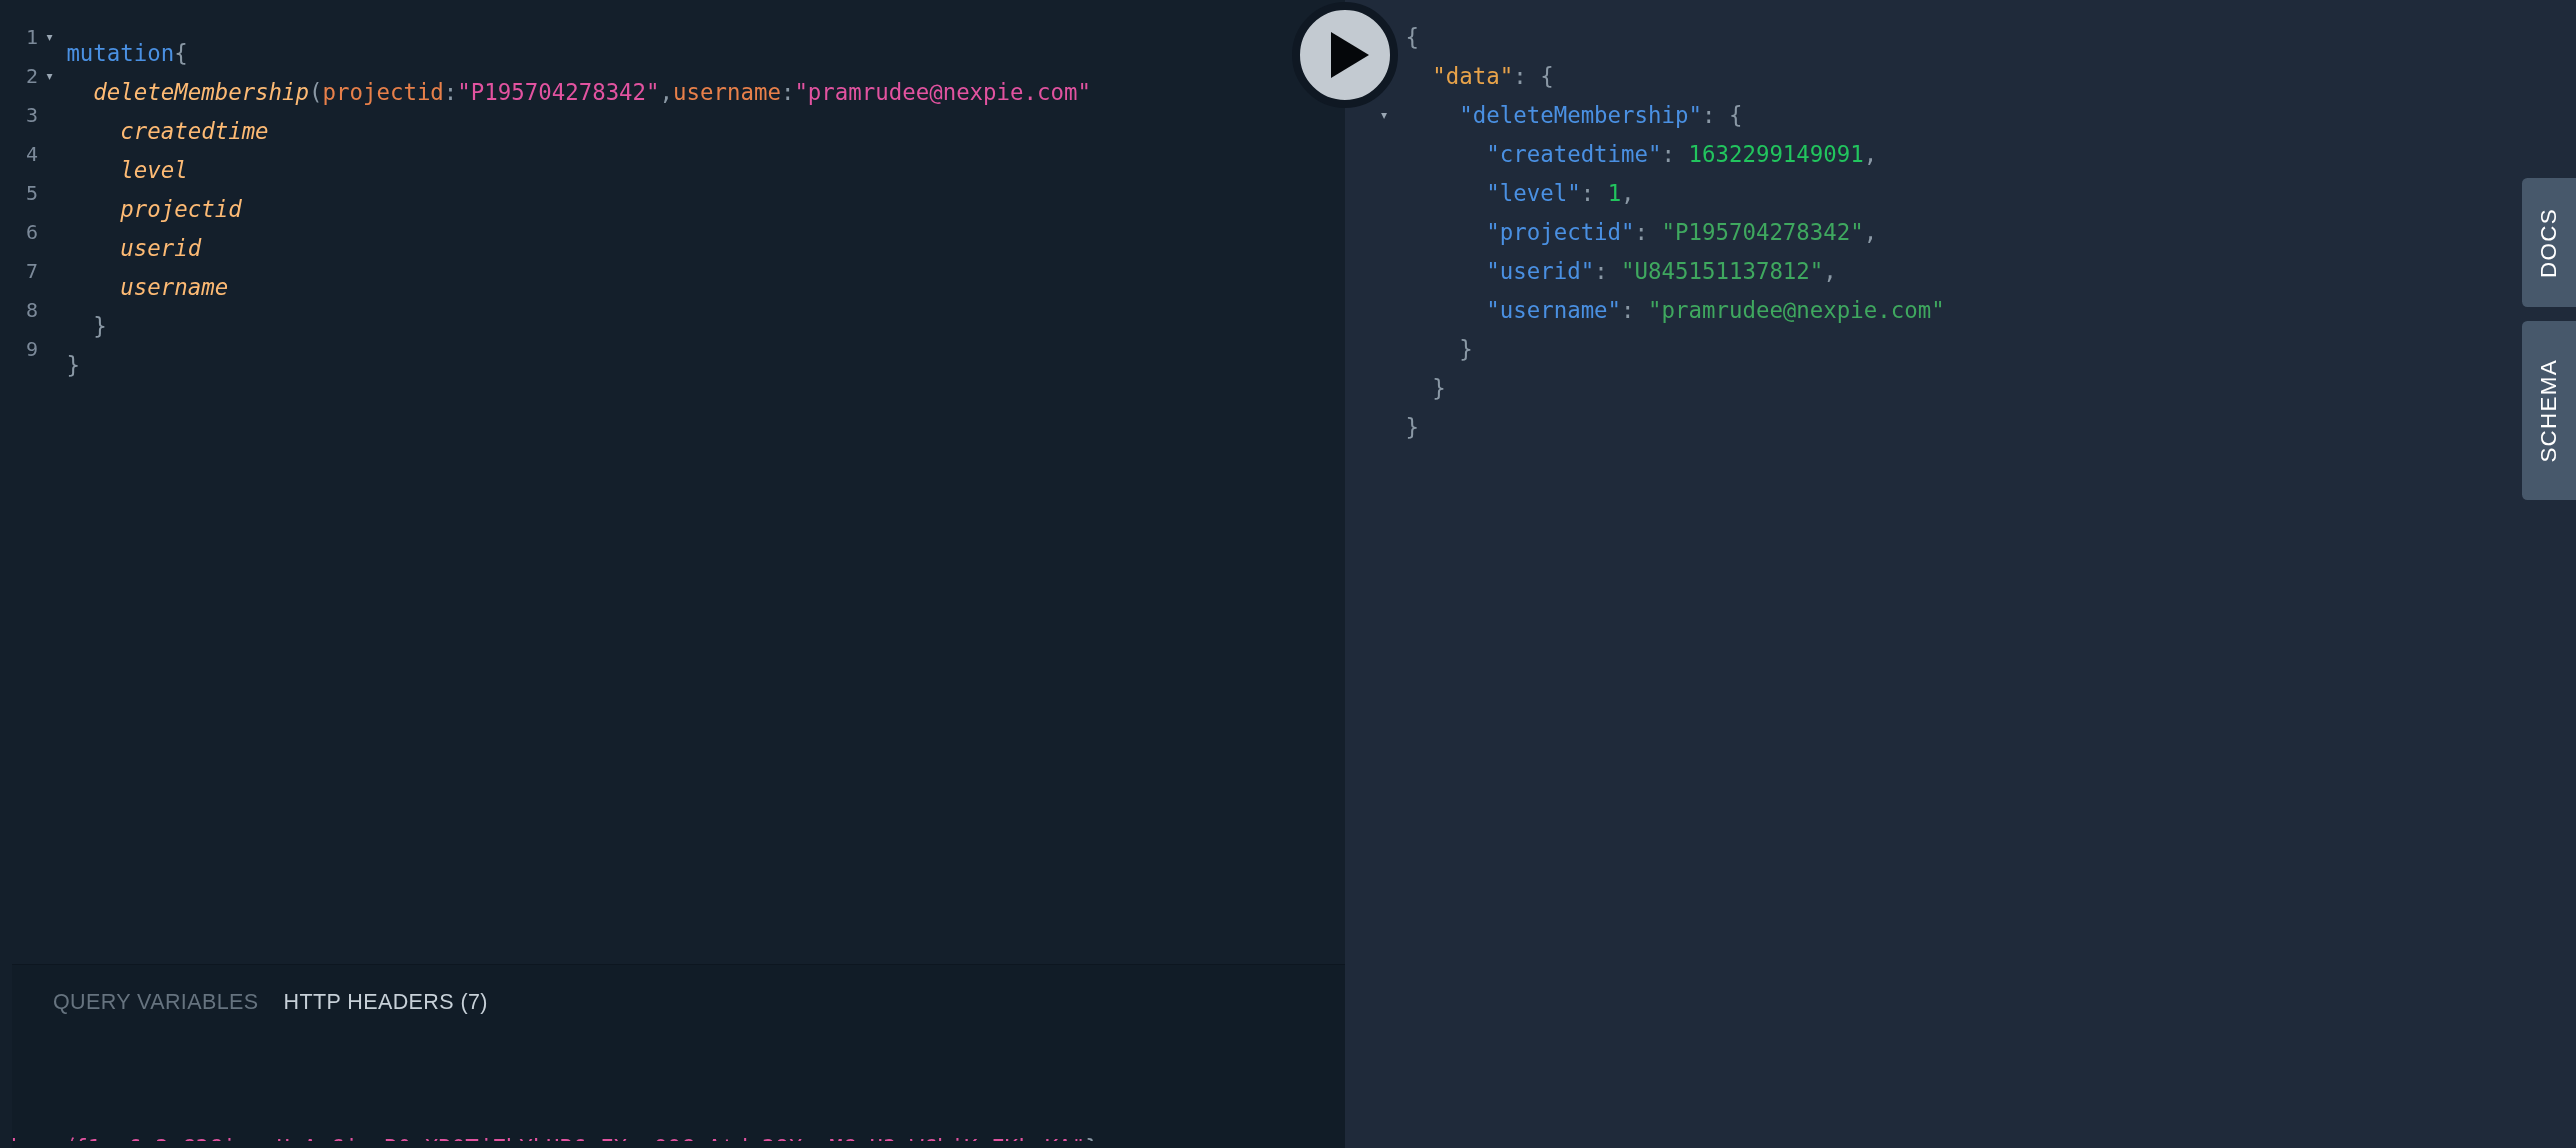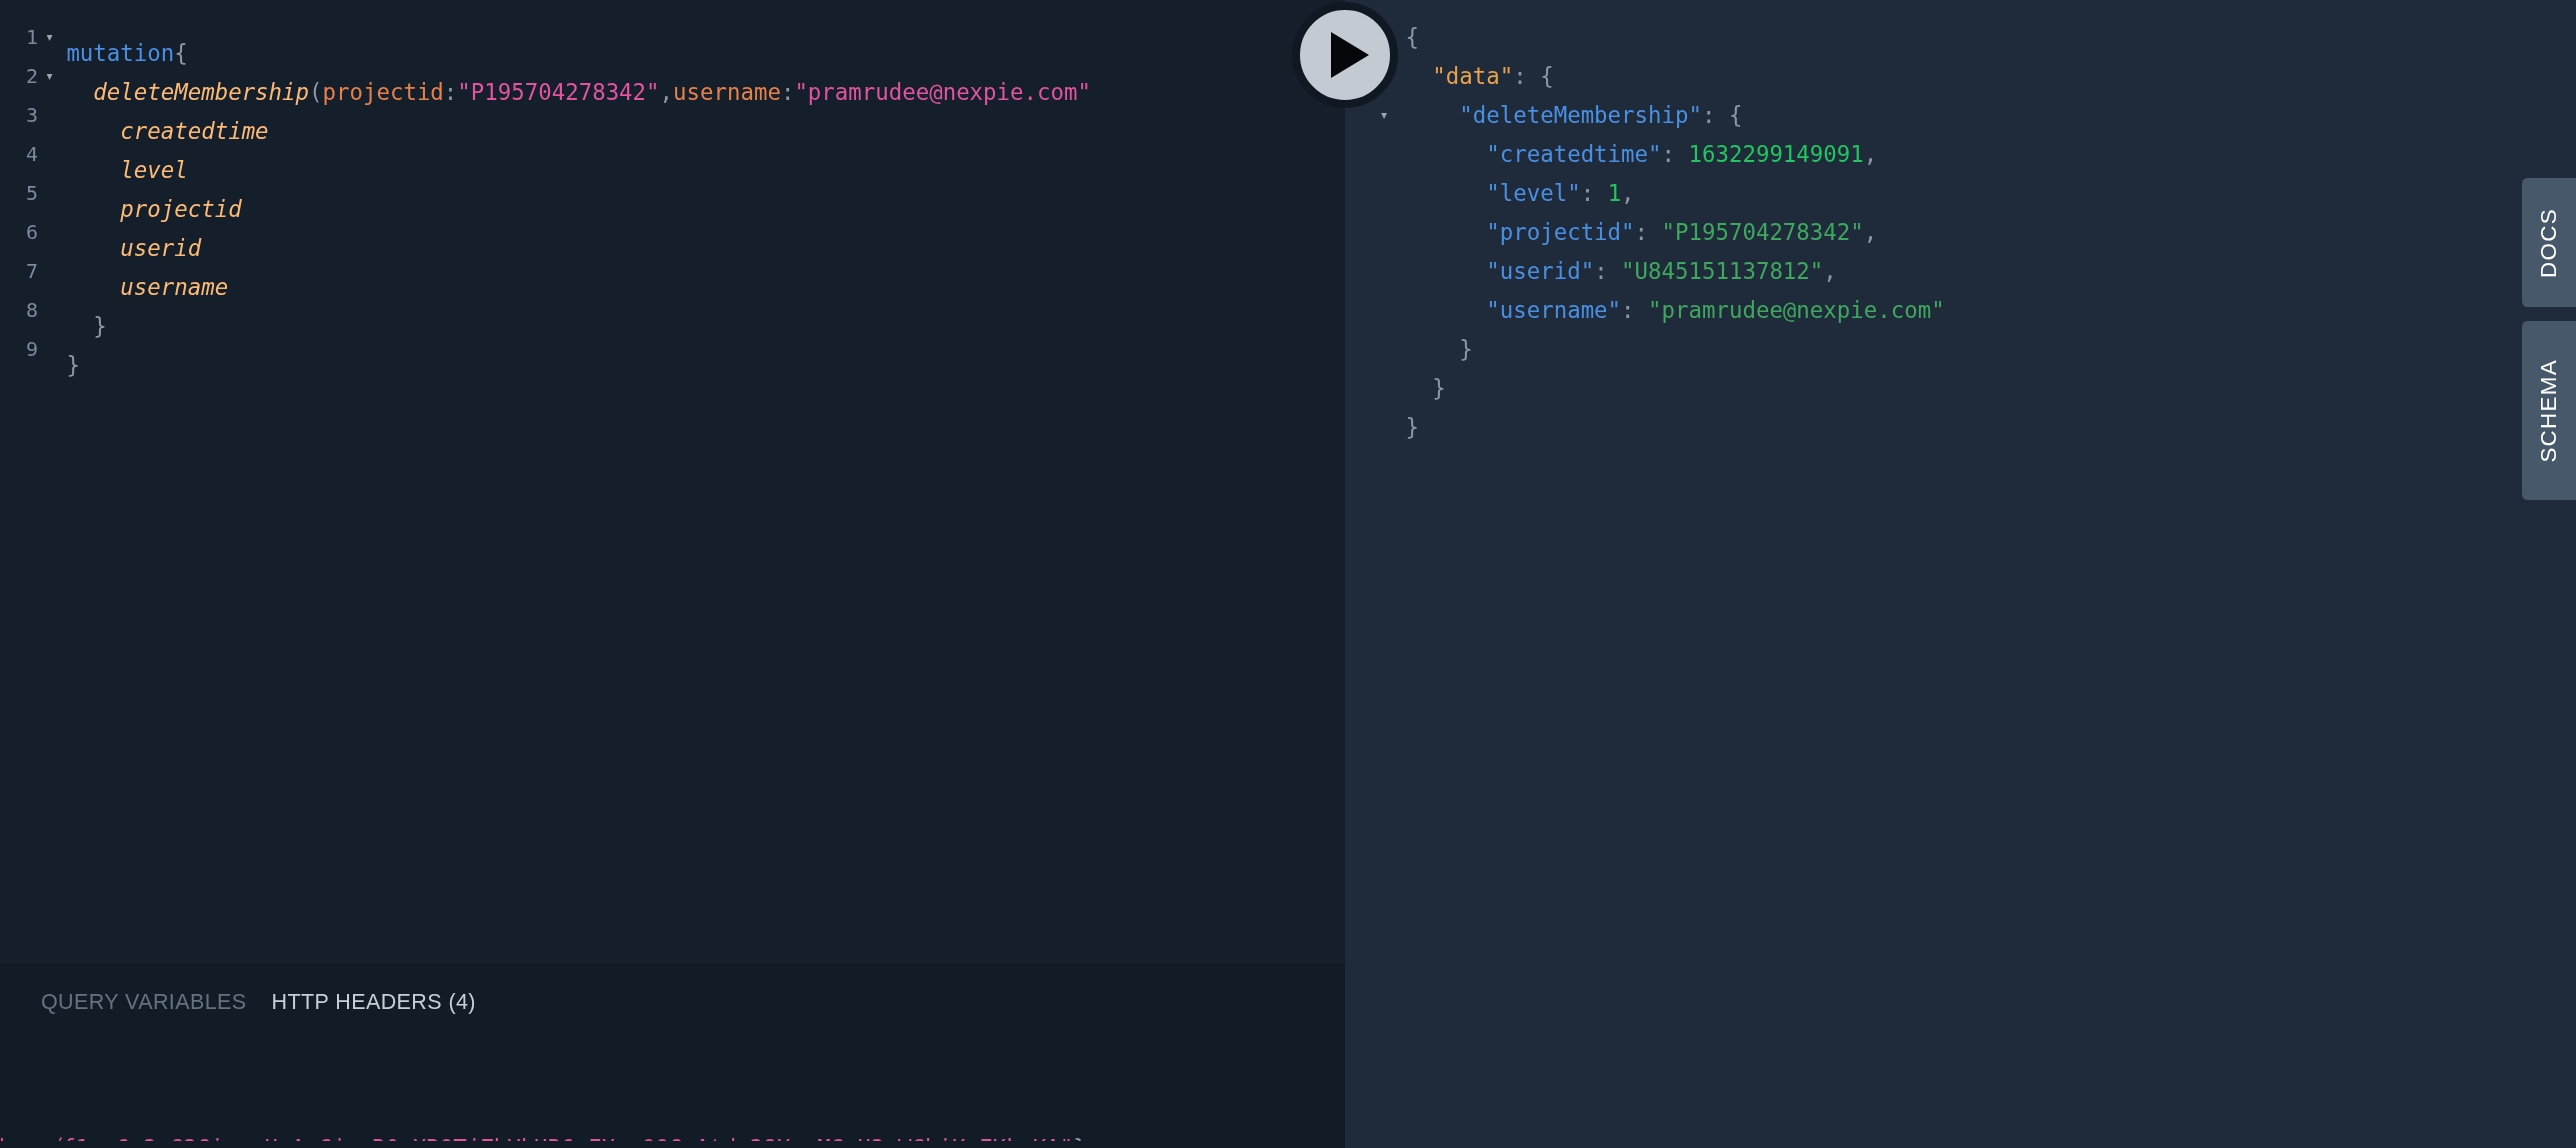--- a/index.html
+++ b/index.html
@@ -84,21 +84,21 @@
   .tk-kw    { color: #4a90e2; }        
   .tk-field { color: #fdba74; font-style: italic; }        
   .tk-punct { color: #8a98a5; }        
   .tk-arg   { color: #e8804a; }        
   .tk-str   { color: #e253a0; }        
   .tk-comma { color: #8a98a5; }
 
   
   .var-pane {
     position: absolute;
-    left: 0; top: 964px;
+    left: 12px; top: 964px;
     width: 1345px;
     height: 184px;
     background: #111c27;
     border-top: 0.9px solid #0d1620;
   }
   .var-tabs {
     display: flex;
     align-items: center;
     gap: 25px;
     padding: 25px 0 0 41px;
@@ -247,21 +247,21 @@
 
   <div class="left-col">
 
     <div class="query-editor">
       <div class="code-area" id="query-code"><div class="code-line"><span class="gutter-num">1</span><span class="fold">▾</span><span class="code-text"><span class="tk-kw">mutation</span><span class="tk-punct">{</span></span></div><div class="code-line"><span class="gutter-num">2</span><span class="fold">▾</span><span class="code-text"><span class="tk-field">  deleteMembership</span><span class="tk-punct">(</span><span class="tk-arg">projectid</span><span class="tk-punct">:</span><span class="tk-str">"P195704278342"</span><span class="tk-comma">,</span><span class="tk-arg">username</span><span class="tk-punct">:</span><span class="tk-str">"pramrudee@nexpie.com"</span></span></div><div class="code-line"><span class="gutter-num">3</span><span class="fold empty">&nbsp;</span><span class="code-text"><span class="tk-field">    createdtime</span></span></div><div class="code-line"><span class="gutter-num">4</span><span class="fold empty">&nbsp;</span><span class="code-text"><span class="tk-field">    level</span></span></div><div class="code-line"><span class="gutter-num">5</span><span class="fold empty">&nbsp;</span><span class="code-text"><span class="tk-field">    projectid</span></span></div><div class="code-line"><span class="gutter-num">6</span><span class="fold empty">&nbsp;</span><span class="code-text"><span class="tk-field">    userid</span></span></div><div class="code-line"><span class="gutter-num">7</span><span class="fold empty">&nbsp;</span><span class="code-text"><span class="tk-field">    username</span></span></div><div class="code-line"><span class="gutter-num">8</span><span class="fold empty">&nbsp;</span><span class="code-text"><span class="tk-punct">  }</span></span></div><div class="code-line"><span class="gutter-num">9</span><span class="fold empty">&nbsp;</span><span class="code-text"><span class="tk-punct">}</span></span></div></div>
     </div>
 
     <div class="var-pane">
       <div class="var-tabs" id="var-tabs">
           <div class="var-tab inactive">QUERY VARIABLES</div>
-          <div class="var-tab active">HTTP HEADERS (4)</div>
+          <div class="var-tab active">HTTP HEADERS (7)</div>
         </div>
       <div class="var-code">
         <div class="var-row">
           <span class="var-prefix">ɖ</span>
           <span class="var-gnum">1</span>
           <span class="var-text"><span id="hdr-val">√f1no6z2rG3GisxaU-AcCjmsR0rXROTjZbYkHB6rFXzwQOGzAtdg38XcvMGvU3oWCbiKsFKkoKA"</span><span class="brace" id="hdr-brace">}</span></span>
         </div>
       </div>
     </div>
   </div>

